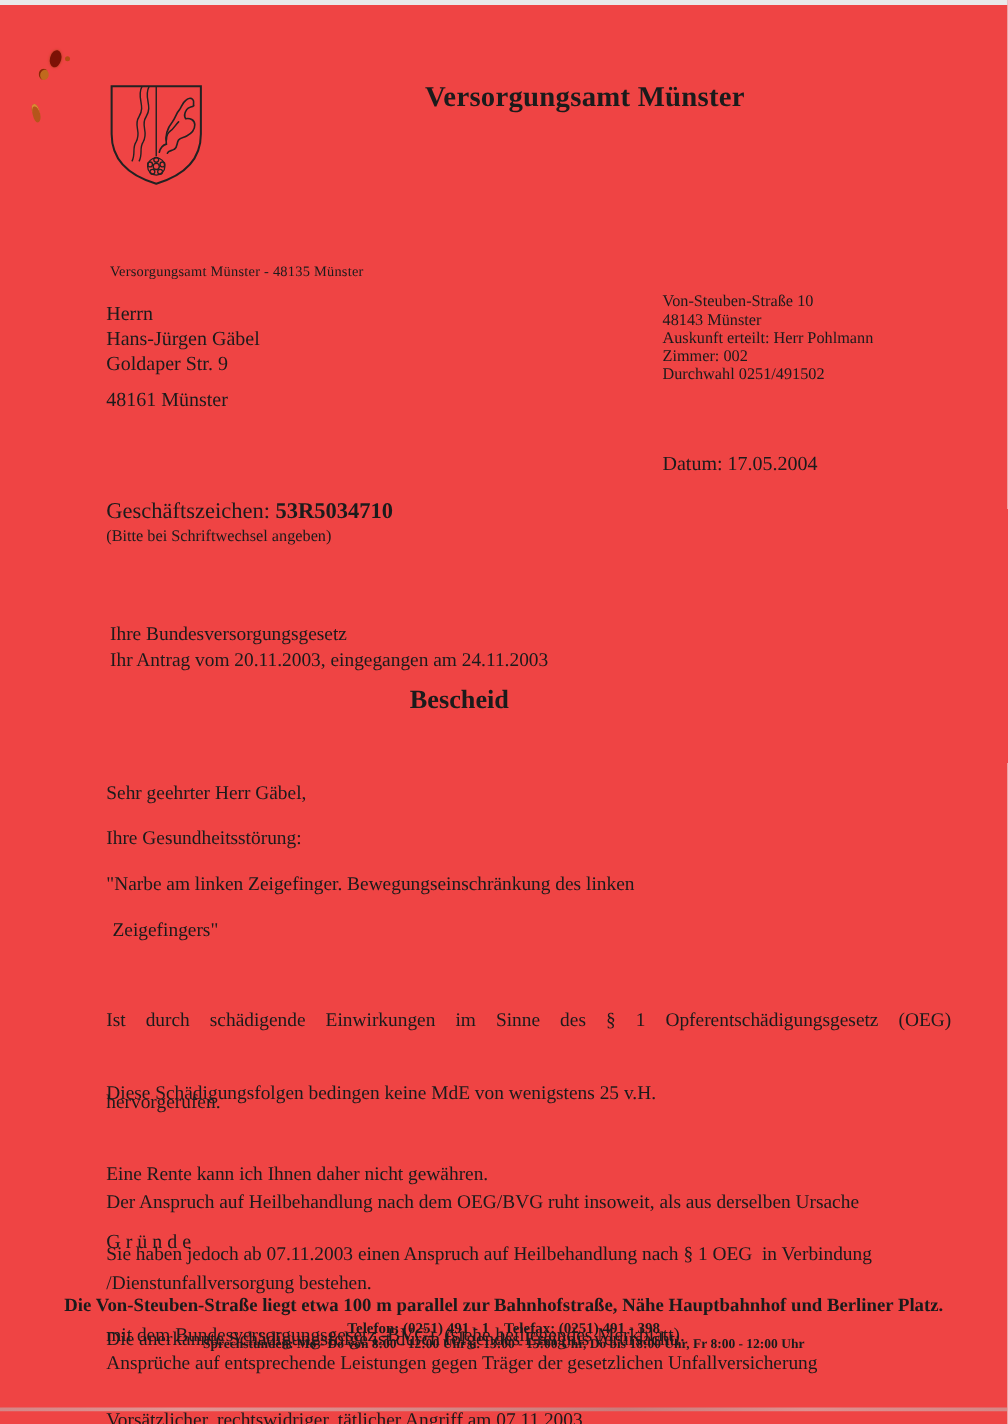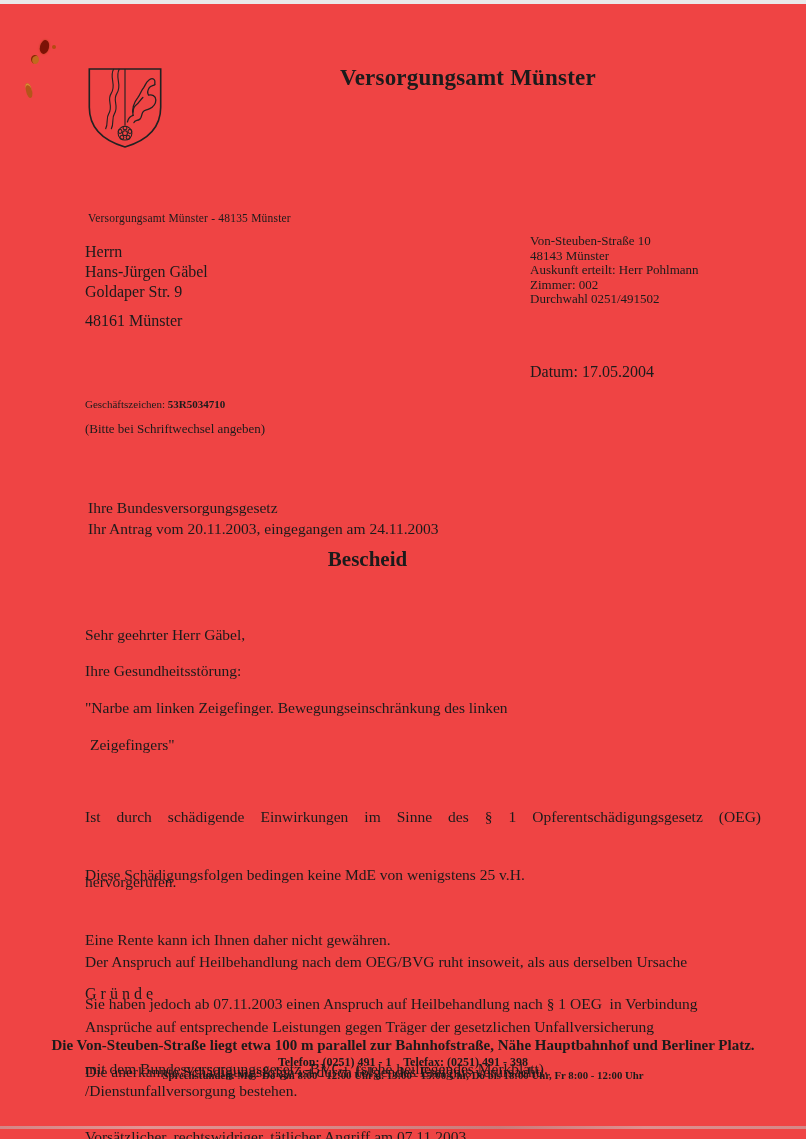--- a/index.html
+++ b/index.html
@@ -31,21 +31,21 @@
   }
 
   .sender-line { left: 88px; top: 208px; font-size: 11.5px; letter-spacing: 0.2px; }
 
   .recipient { left: 85px; top: 238px; font-size: 16px; line-height: 20px; }
   .recipient .city { margin-top: 9px; }
 
   .office { left: 530px; top: 230px; font-size: 13px; line-height: 14.6px; }
   .date-line { left: 530px; top: 359px; font-size: 16px; }
 
-  .reference { left: 85px; top: 394px; font-size: 11px; }
+  .reference { left: 85px; top: 394px; font-size: 18px; }
   .reference b { font-weight: bold; }
   .reference-note { left: 85px; top: 417px; font-size: 13px; }
 
   .subject { left: 88px; top: 493px; font-size: 15.5px; line-height: 21px; }
 
   .bescheid {
     left: 85px; top: 543px; width: 565px;
     text-align: center; font-size: 21px; font-weight: bold;
   }
 
@@ -147,22 +147,22 @@
 
   <div class="abs bodyline lh" style="top:817px">
     <div>Diese Schädigungsfolgen bedingen keine MdE von wenigstens 25 v.H.</div>
     <div>Eine Rente kann ich Ihnen daher nicht gewähren.</div>
     <div>Sie haben jedoch ab 07.11.2003 einen Anspruch auf Heilbehandlung nach § 1 OEG  in Verbindung</div>
     <div>mit dem Bundesversorgungsgesetz -BVG-  (siehe beiliegendes Merkblatt).</div>
   </div>
 
   <div class="abs bodyline lh" style="top:904px">
     <div>Der Anspruch auf Heilbehandlung nach dem OEG/BVG ruht insoweit, als aus derselben Ursache</div>
+    <div>/Dienstunfallversorgung bestehen.</div>
     <div>Ansprüche auf entsprechende Leistungen gegen Träger der gesetzlichen Unfallversicherung</div>
-    <div>/Dienstunfallversorgung bestehen.</div>
   </div>
 
   <div class="abs bodyline gruende" style="top:981px">G r ü n d e</div>
 
   <div class="abs bodyline lh" style="top:1014px">
     <div>Die anerkannte Schädigungsfolge ist durch folgendes Ereignis verursacht:</div>
     <div>Vorsätzlicher, rechtswidriger, tätlicher Angriff am 07.11.2003.</div>
   </div>
 
   <div class="abs footer-line footer-1">Telefon: (0251) 491 - 1    Telefax: (0251) 491 - 398</div>

